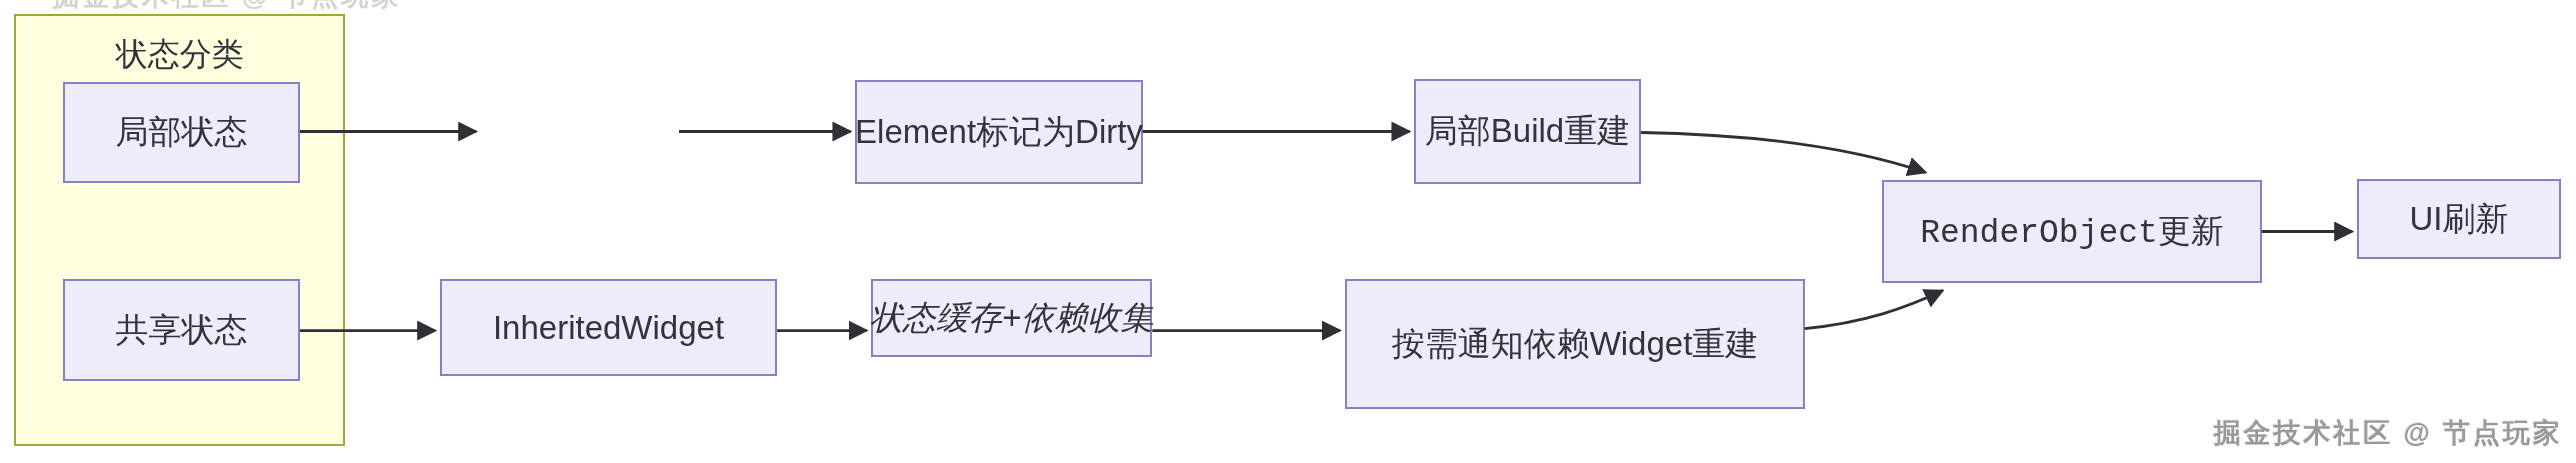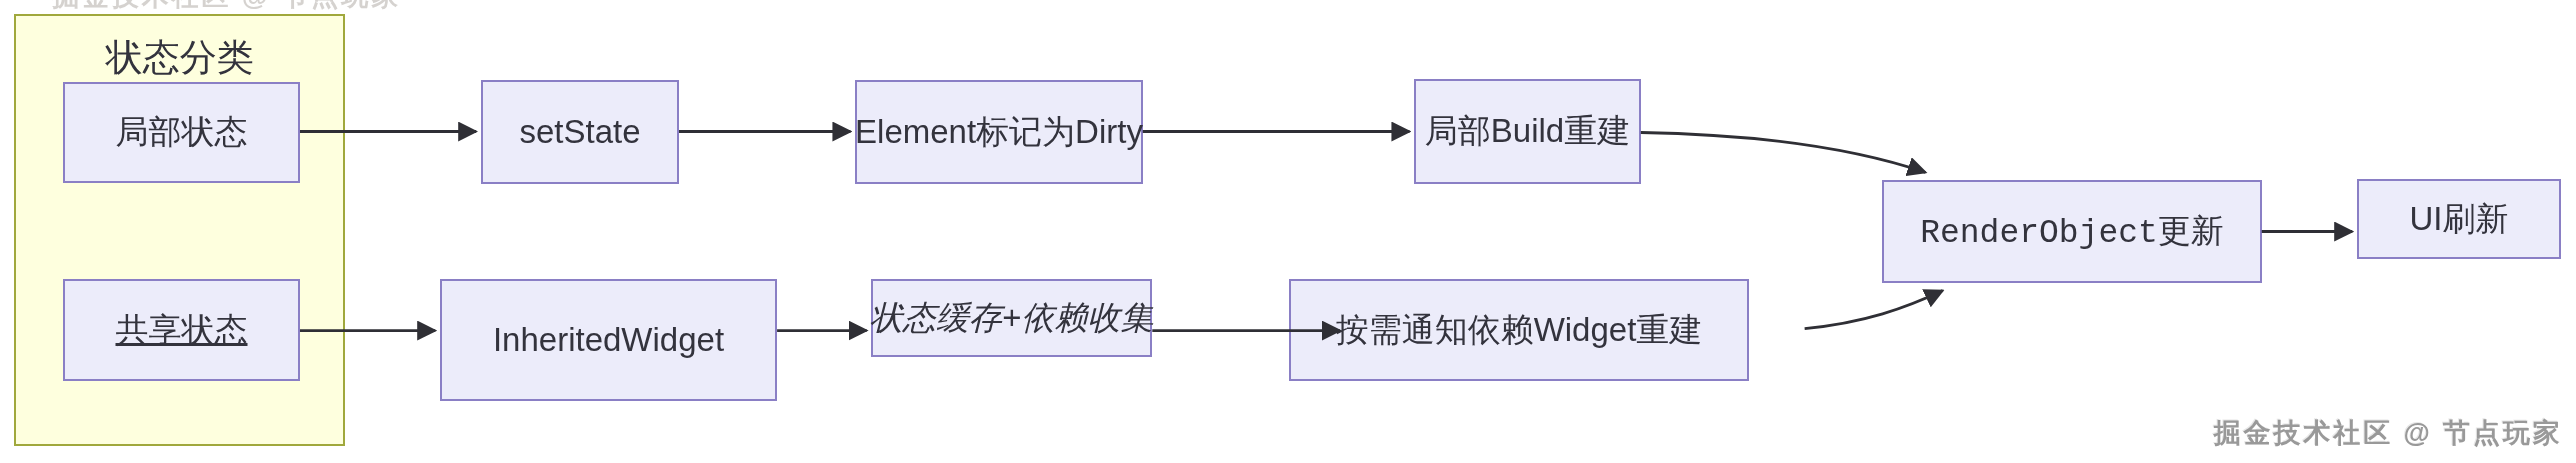--- a/index.html
+++ b/index.html
@@ -25,21 +25,21 @@
     left:14.3px; top:14.3px;
     width:331px; height:432px;
     background:var(--group-fill);
     border:2.9px solid var(--group-border);
     box-sizing:border-box;
   }
   .group-title{
     position:absolute;
     left:0; top:17px; width:100%;
     text-align:center;
-    font-size:37px;
+    font-size:32px;
     color:var(--text);
   }
   .node{
     position:absolute;
     display:flex;
     align-items:center;
     justify-content:center;
     background:var(--node-fill);
     border:2.9px solid var(--node-border);
     box-sizing:border-box;
@@ -80,29 +80,28 @@
 </head>
 <body>
 
 <div class="canvas">
 
   <div class="group">
     <div class="group-title">状态分类</div>
   </div>
 
   <div class="node" style="left:63px;  top:82px;  width:237px; height:101px;">局部状态</div>
-  <div class="node" style="left:63px;  top:279px; width:237px; height:102px;text-decoration:underline;">共享状态</div>
-  <div class="node" style="left:481px; top:80px;  width:198px; height:104px;">setState</div>
+  <div class="node" style="left:63px;  top:279px; width:237px; height:102px;">共享状态</div>
   <div class="node" style="left:1414px;top:79px;  width:227px; height:105px;">局部Build重建</div>
   <div class="node" style="left:855px; top:80px;  width:288px; height:104px;">Element标记为Dirty</div>
   <div class="node" style="left:1882px;top:180px; width:380px; height:103px;font-family:Liberation Mono, monospace;">RenderObject更新</div>
   <div class="node" style="left:2357px;top:179px; width:204px; height:80px;">UI刷新</div>
-  <div class="node" style="left:440px; top:279px; width:337px; height:122px;">InheritedWidget</div>
+  <div class="node" style="left:440px; top:279px; width:337px; height:97px;">InheritedWidget</div>
   <div class="node" style="left:871px; top:279px; width:281px; height:78px;font-style:italic;">状态缓存+依赖收集</div>
-  <div class="node" style="left:1289px;top:279px; width:460px; height:102px;">按需通知依赖Widget重建</div>
+  <div class="node" style="left:1345px;top:279px; width:460px; height:130px;">按需通知依赖Widget重建</div>
 
   <svg class="edges" width="2576" height="464" viewBox="0 0 2705 487">
     <defs>
       <marker id="arrow" viewBox="0 0 10 10" refX="9" refY="5" markerWidth="7" markerHeight="7" orient="auto-start-reverse">
         <path class="arrowhead" d="M0,0 L10,5 L0,10 Z"></path>
       </marker>
     </defs>
     <path class="edge" d="M315,138 H500" marker-end="url(#arrow)"></path>
     <path class="edge" d="M713,138 H893" marker-end="url(#arrow)"></path>
     <path class="edge" d="M1200,138 H1480" marker-end="url(#arrow)"></path>

